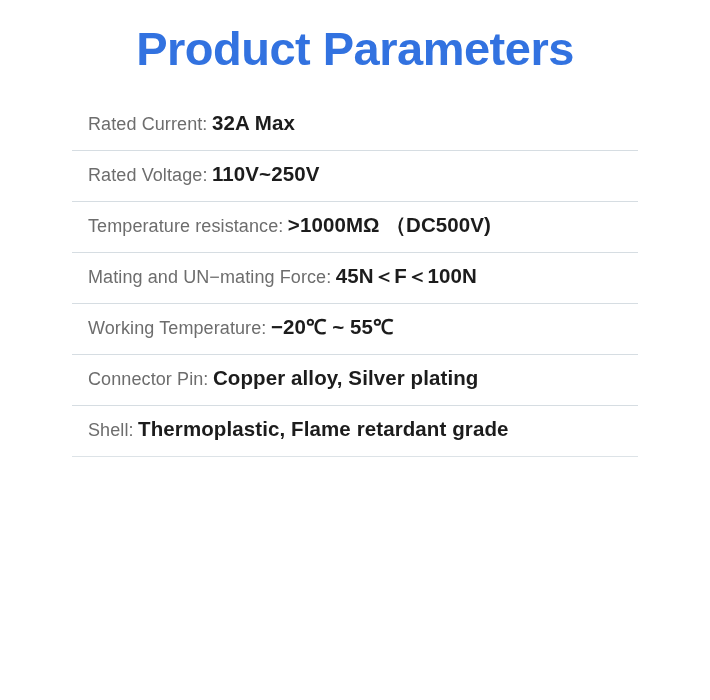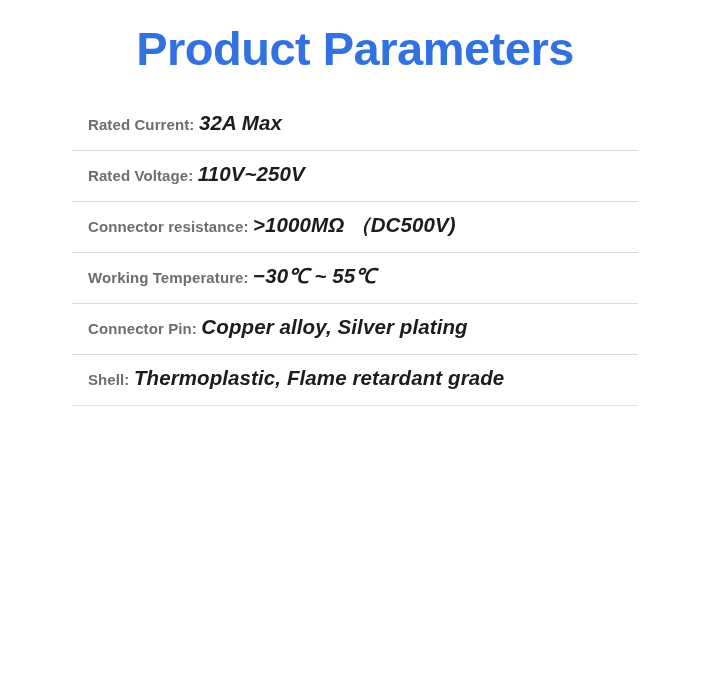--- a/index.html
+++ b/index.html
@@ -52,30 +52,29 @@
   .spec-row:last-child {
     border-bottom: 1px solid #dde3e7;
   }
   .spec-line {
     white-space: nowrap;
     line-height: 1;
     padding-bottom: 3px;
   }
   .spec-label {
     color: #6d6d6d;
-    font-size: 15px;
-    font-weight: bold;
+    font-size: 18px;
+    font-weight: normal;
     letter-spacing: 0.1px;
   }
   .spec-value {
     color: #1c1c1c;
     font-size: 20.5px;
     font-weight: bold;
     letter-spacing: 0.1px;
-    font-style: italic;
   }
 </style>
 </head>
 <body>
 
 <div class="spec-sheet">
 
   <div class="sheet-title">Product Parameters</div>
 
   <div class="spec-table">
@@ -92,31 +91,37 @@
         <span class="spec-label">Rated Voltage:</span>
         <span class="spec-value">110V~250V</span>
       </div>
     </div>
 
 
 
 
     <div class="spec-row">
       <div class="spec-line">
-        <span class="spec-label">Connector resistance:</span>
+        <span class="spec-label">Temperature resistance:</span>
         <span class="spec-value">&gt;1000MΩ （DC500V)</span>
       </div>
     </div>
 
+    <div class="spec-row">
+      <div class="spec-line">
+        <span class="spec-label">Mating and UN−mating Force:</span>
+        <span class="spec-value">45N＜F＜100N</span>
+      </div>
+    </div>
 
 
     <div class="spec-row">
       <div class="spec-line">
         <span class="spec-label">Working Temperature:</span>
-        <span class="spec-value">−30℃ ~ 55℃</span>
+        <span class="spec-value">−20℃ ~ 55℃</span>
       </div>
     </div>
 
     <div class="spec-row">
       <div class="spec-line">
         <span class="spec-label">Connector Pin:</span>
         <span class="spec-value">Copper alloy, Silver plating</span>
       </div>
     </div>
 

